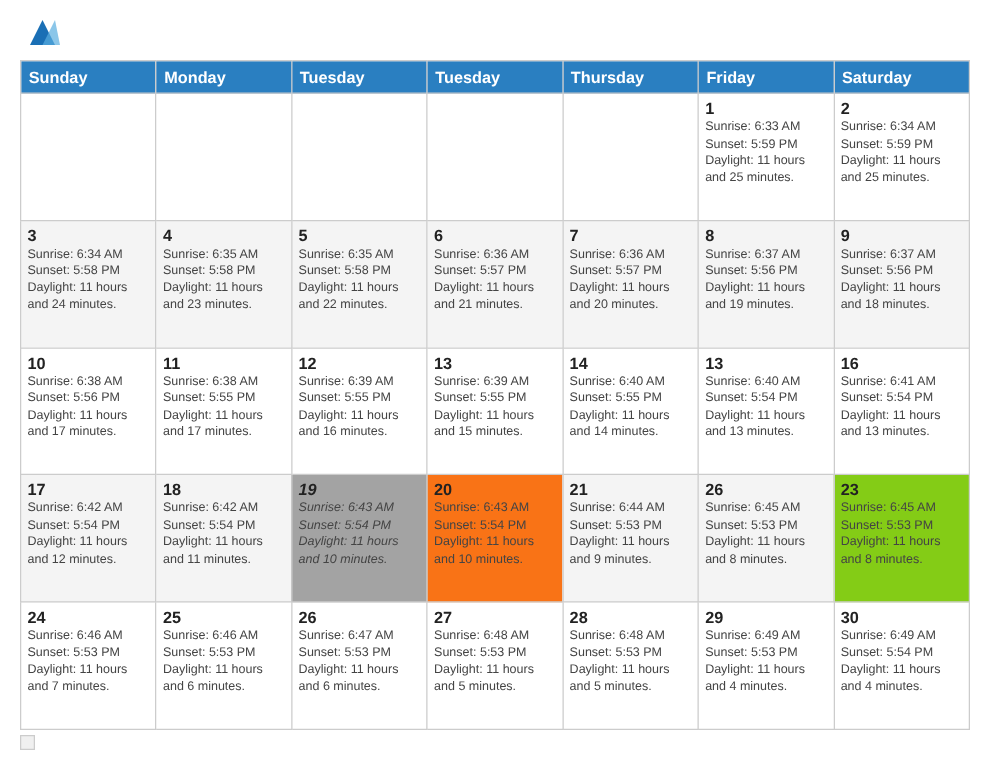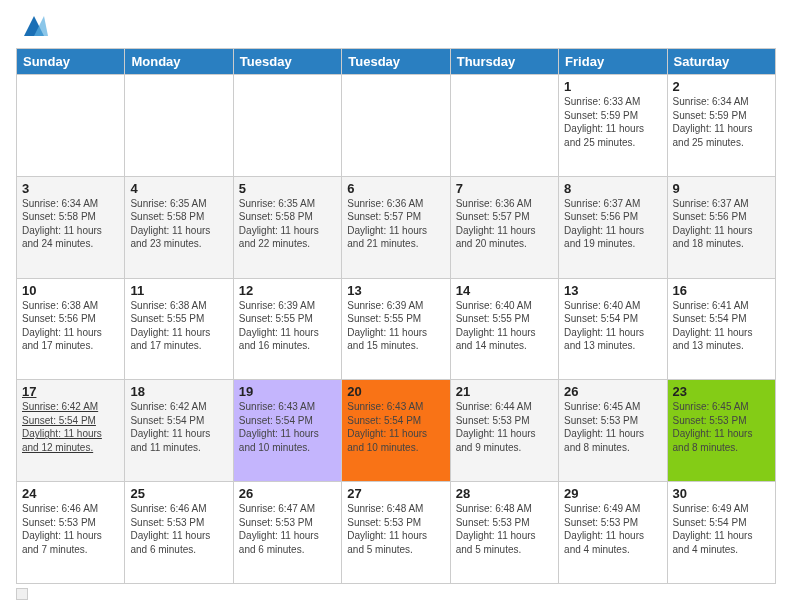--- a/index.html
+++ b/index.html
@@ -251,33 +251,33 @@
 Daylight: 11 hours and 13 minutes.</div>
           </td>
           <td>
             <span class="day-number">16</span>
             <div class="day-info">Sunrise: 6:41 AM
 Sunset: 5:54 PM
 Daylight: 11 hours and 13 minutes.</div>
           </td>
         </tr>
         <tr>
-          <td style="background: rgb(244, 244, 244); text-decoration: underline;">
+          <td style="background: rgb(244, 244, 244);">
             <span class="day-number">17</span>
             <div class="day-info">Sunrise: 6:42 AM
 Sunset: 5:54 PM
 Daylight: 11 hours and 12 minutes.</div>
           </td>
           <td style="background: rgb(244, 244, 244);">
             <span class="day-number">18</span>
             <div class="day-info">Sunrise: 6:42 AM
 Sunset: 5:54 PM
 Daylight: 11 hours and 11 minutes.</div>
           </td>
-          <td style="background: #c4b5fd;">
+          <td style="background: #a3a3a3; font-style: italic;">
             <span class="day-number">19</span>
             <div class="day-info">Sunrise: 6:43 AM
 Sunset: 5:54 PM
 Daylight: 11 hours and 10 minutes.</div>
           </td>
           <td style="background: #f97316;">
             <span class="day-number">20</span>
             <div class="day-info">Sunrise: 6:43 AM
 Sunset: 5:54 PM
 Daylight: 11 hours and 10 minutes.</div>

